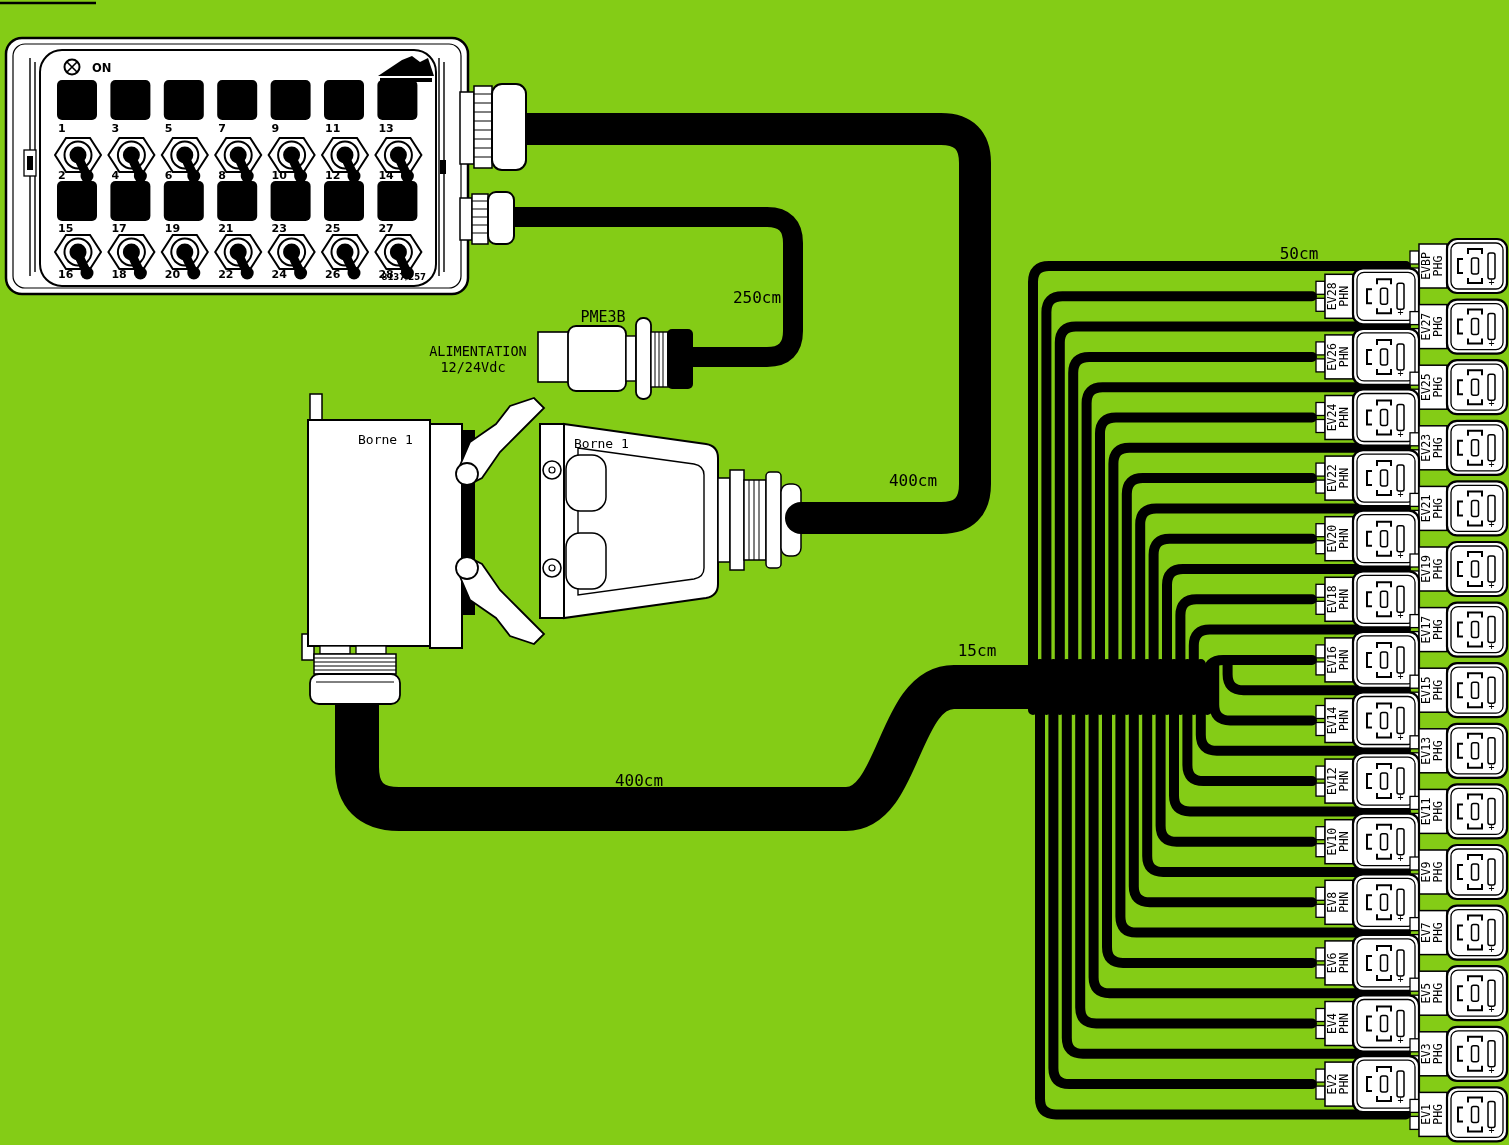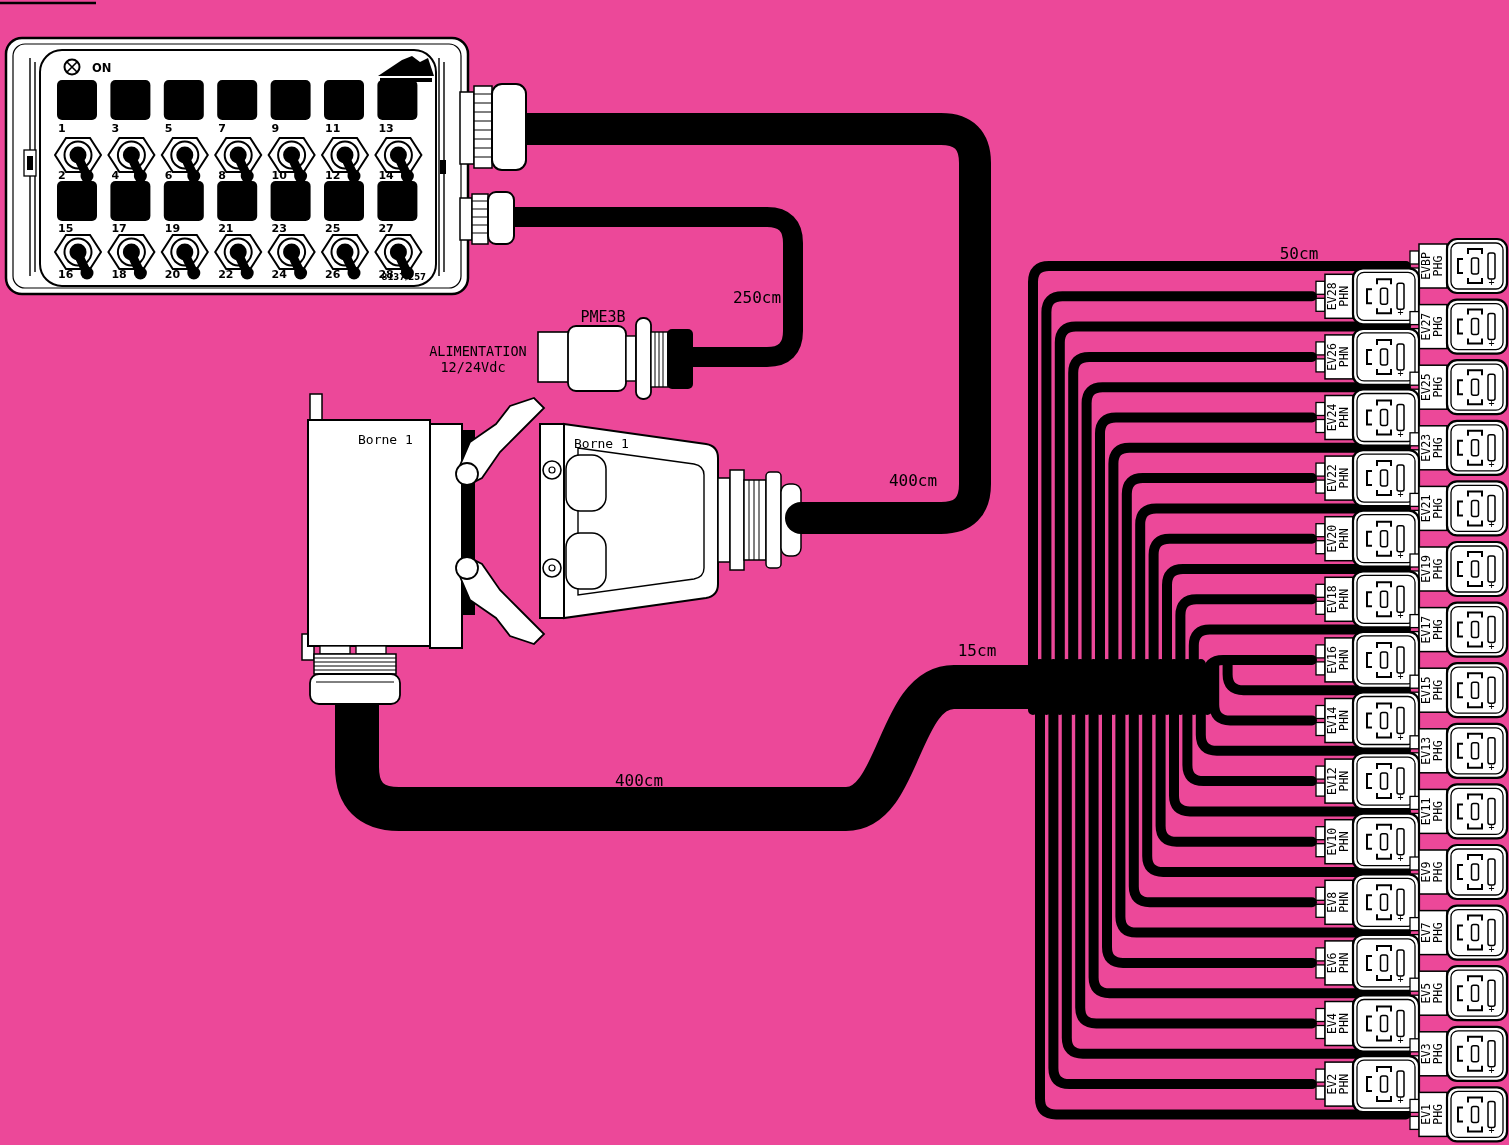--- a/index.html
+++ b/index.html
@@ -1,16 +1,16 @@
 <!DOCTYPE html>
 <html><head>
 <meta charset="utf-8">
 <style>
   html,body{margin:0;padding:0;background:#ffffff;}
-  #stage{position:relative;width:1509px;height:1145px;background:#ec4899;overflow:hidden;}
+  #stage{position:relative;width:1509px;height:1145px;background:#84cc16;overflow:hidden;}
   svg{display:block;}
   text{font-family:"DejaVu Sans Mono",monospace;fill:#000;}
   .dim{font-size:16px;}
   .cap{font-size:13.5px;}
   .borne{font-size:13px;}
   .pme{font-size:15px;}
   .boxnum{font-family:"DejaVu Sans",sans-serif;font-weight:bold;font-size:11px;}
   .onlbl{font-family:"DejaVu Sans",sans-serif;font-weight:bold;font-size:11.5px;}
   .pnum{font-family:"DejaVu Sans",sans-serif;font-weight:bold;font-size:8.5px;}
   .evlbl{font-size:11.5px;}

